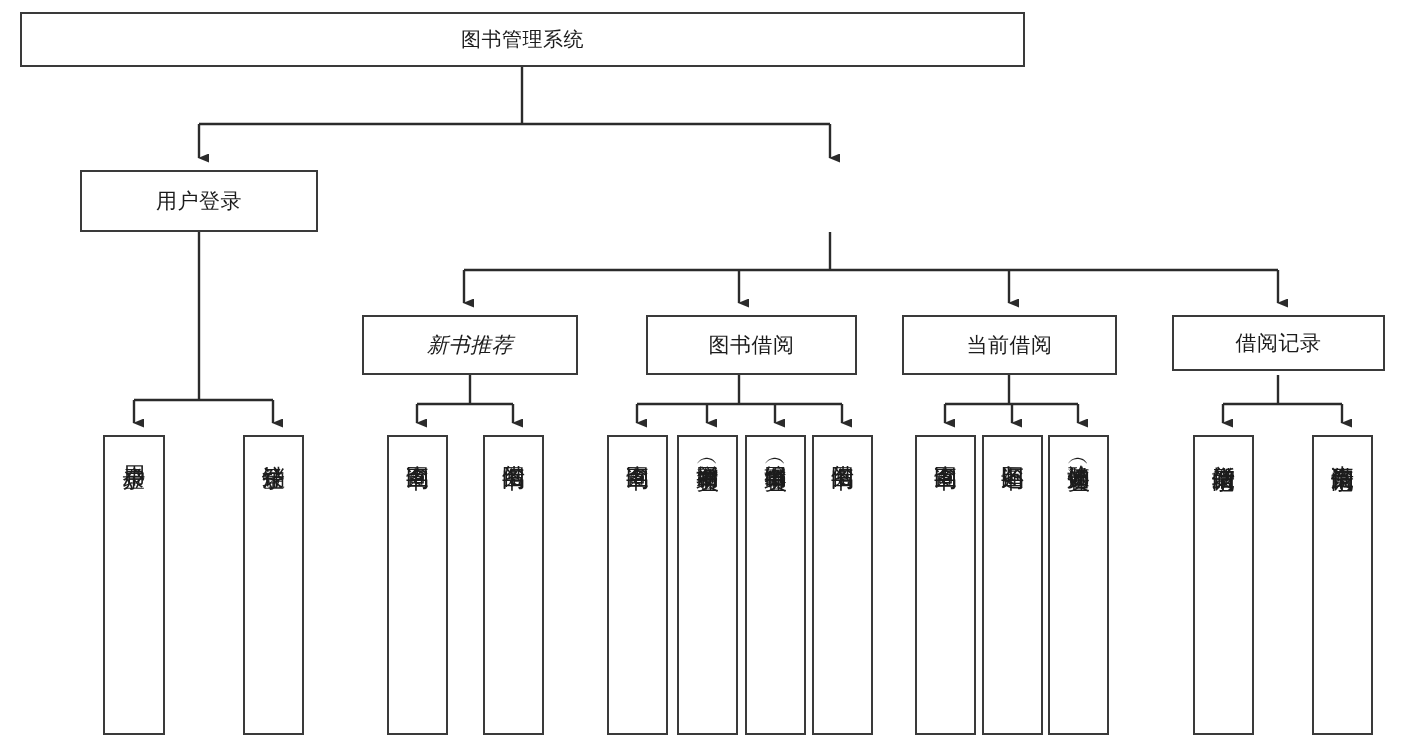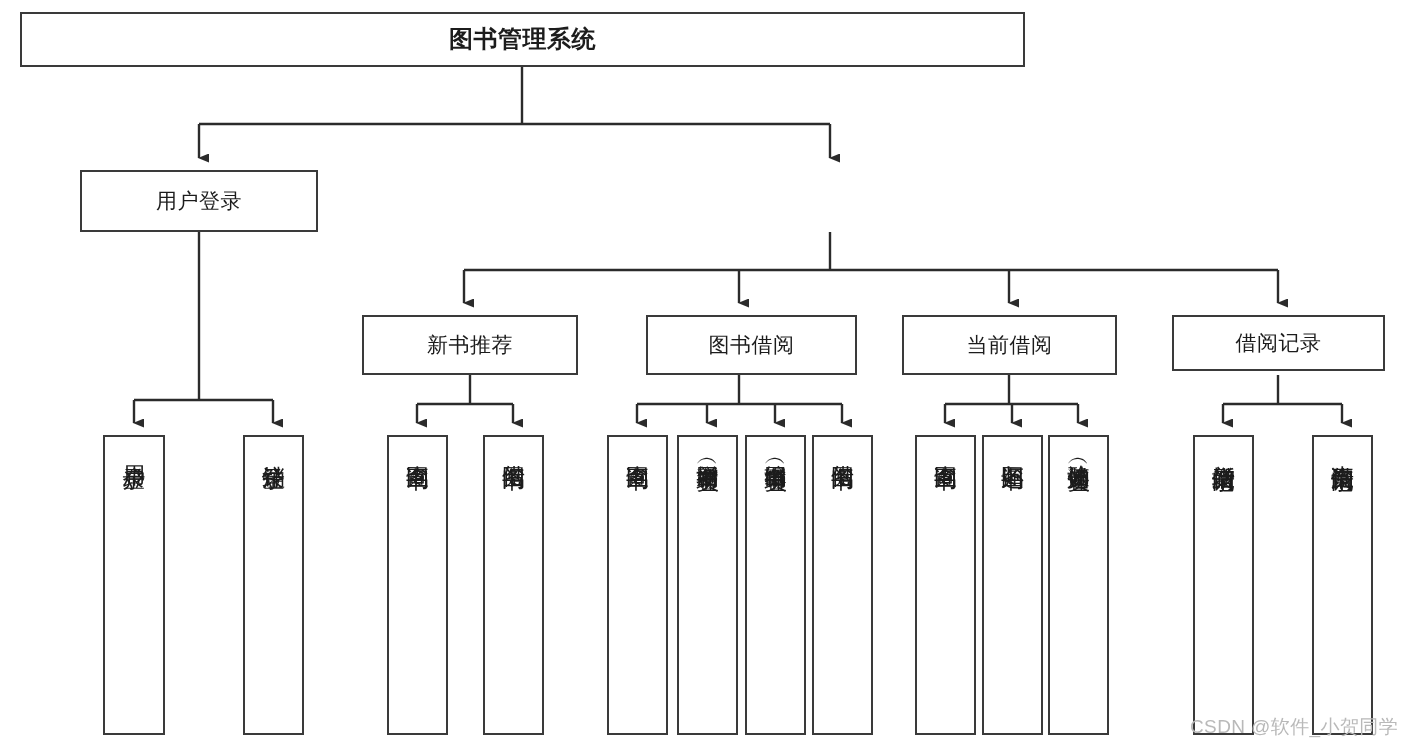--- a/index.html
+++ b/index.html
@@ -40,22 +40,21 @@
     display: block;
     text-align: center;
     line-height: 1.28;
   }
   .node.horiz .label {
     font-size: 21px;
     letter-spacing: 0.5px;
     white-space: nowrap;
   }
   .node.root .label {
-    font-size: 24px;
-    font-weight: bold;
+    font-size: 20px;
   }
   .node.leaf {
     align-items: flex-start;
     justify-content: center;
     padding-top: 10px;
   }
   .node.leaf .label {
     writing-mode: vertical-rl;
     text-orientation: upright;
     font-size: 23px;
@@ -130,21 +129,21 @@
   </svg>
 
   <div class="node horiz root" style="left:20px; top:12px; width:1005px; height:55px;">
     <span class="label">图书管理系统</span>
   </div>
 
   <div class="node horiz" style="left:80px; top:170px; width:238px; height:62px;">
     <span class="label">用户登录</span>
   </div>
 
-  <div class="node horiz" style="left:362px; top:315px; width:216px; height:60px;">
+  <div class="node horiz" style="left:362px; top:315px; width:216px; height:60px;font-style:italic;">
     <span class="label">新书推荐</span>
   </div>
   <div class="node horiz" style="left:646px; top:315px; width:211px; height:60px;">
     <span class="label">图书借阅</span>
   </div>
   <div class="node horiz" style="left:902px; top:315px; width:215px; height:60px;font-family:Liberation Serif, serif;">
     <span class="label">当前借阅</span>
   </div>
   <div class="node horiz" style="left:1172px; top:315px; width:213px; height:56px;">
     <span class="label">借阅记录</span>
@@ -187,15 +186,14 @@
     <span class="label">确认归还（管理员）</span>
   </div>
 
   <div class="node leaf" style="left:1193px; top:435px; width:61px; height:300px;">
     <span class="label">新增借阅记录</span>
   </div>
   <div class="node leaf" style="left:1312px; top:435px; width:61px; height:300px;">
     <span class="label">查询借阅记录</span>
   </div>
 
-  <div class="watermark" style="left:1190px; top:714px;">CSDN @软件_小贺同学</div>
 
 </div>
 
 </body></html>

